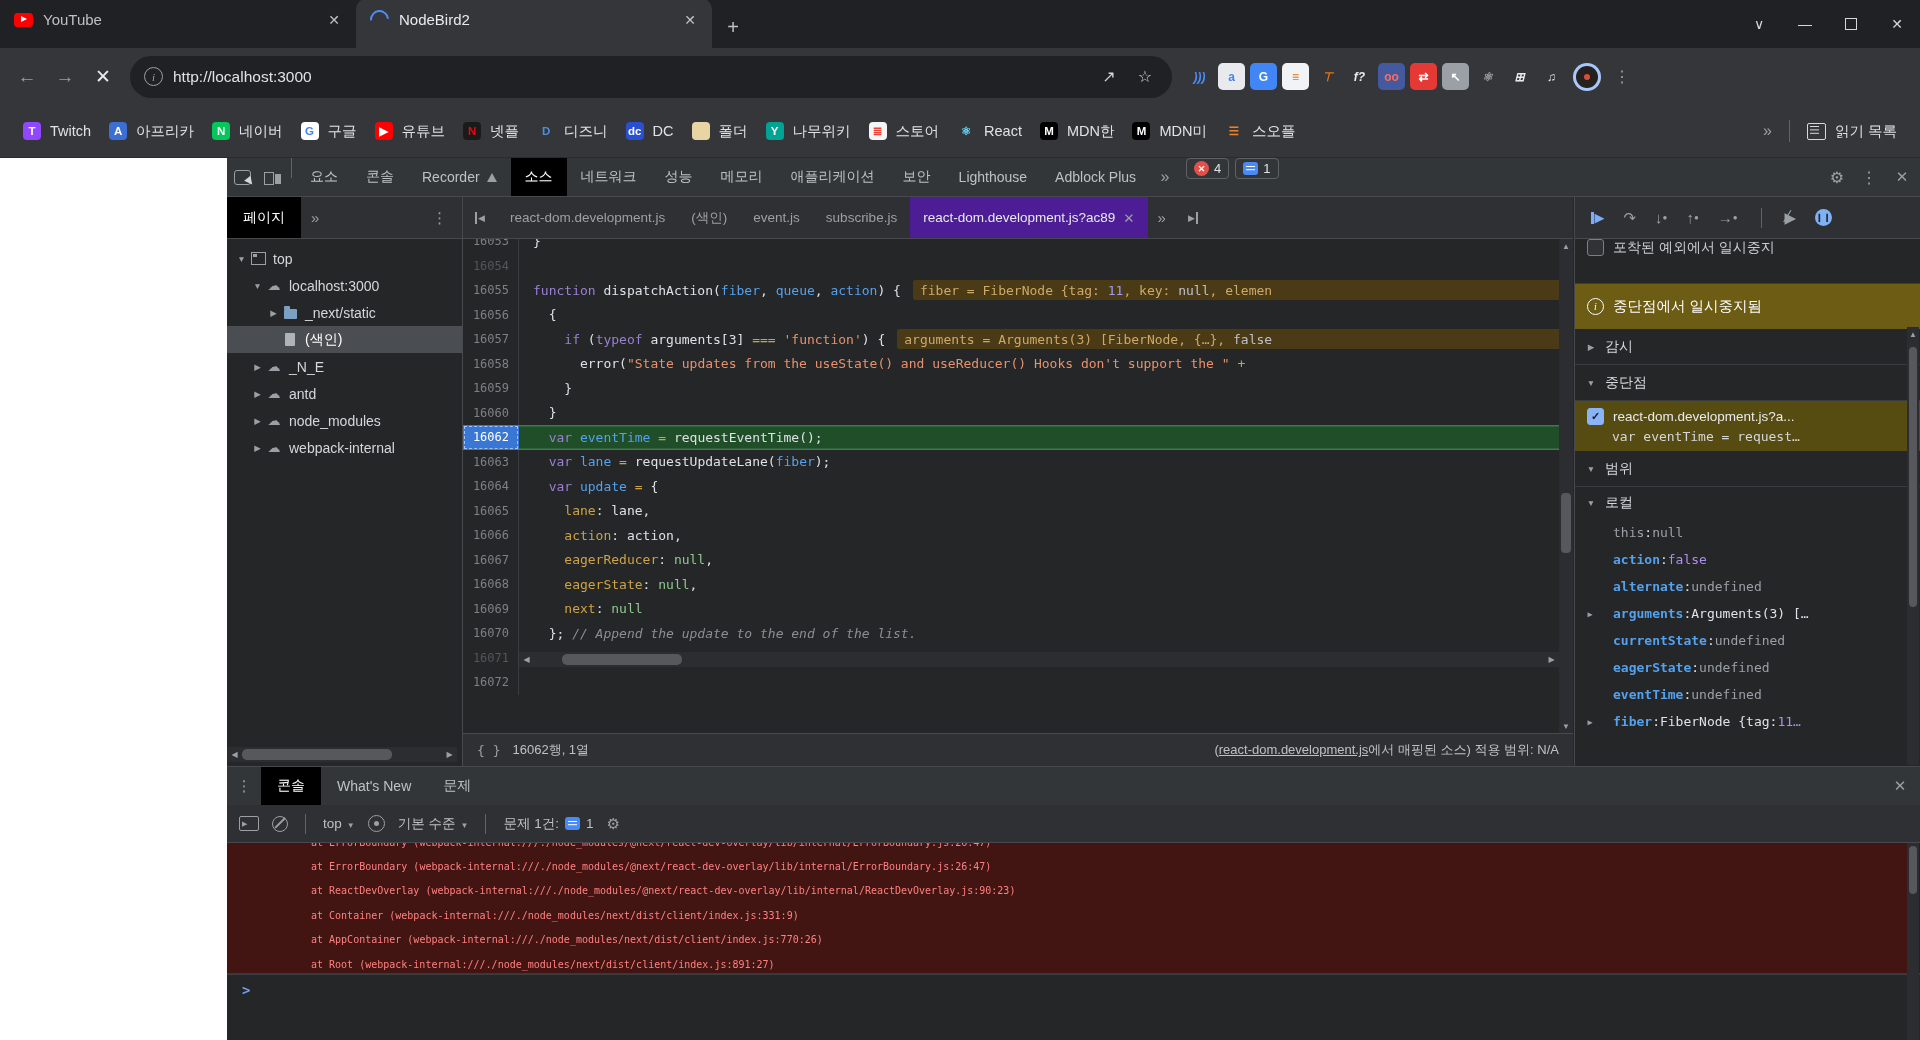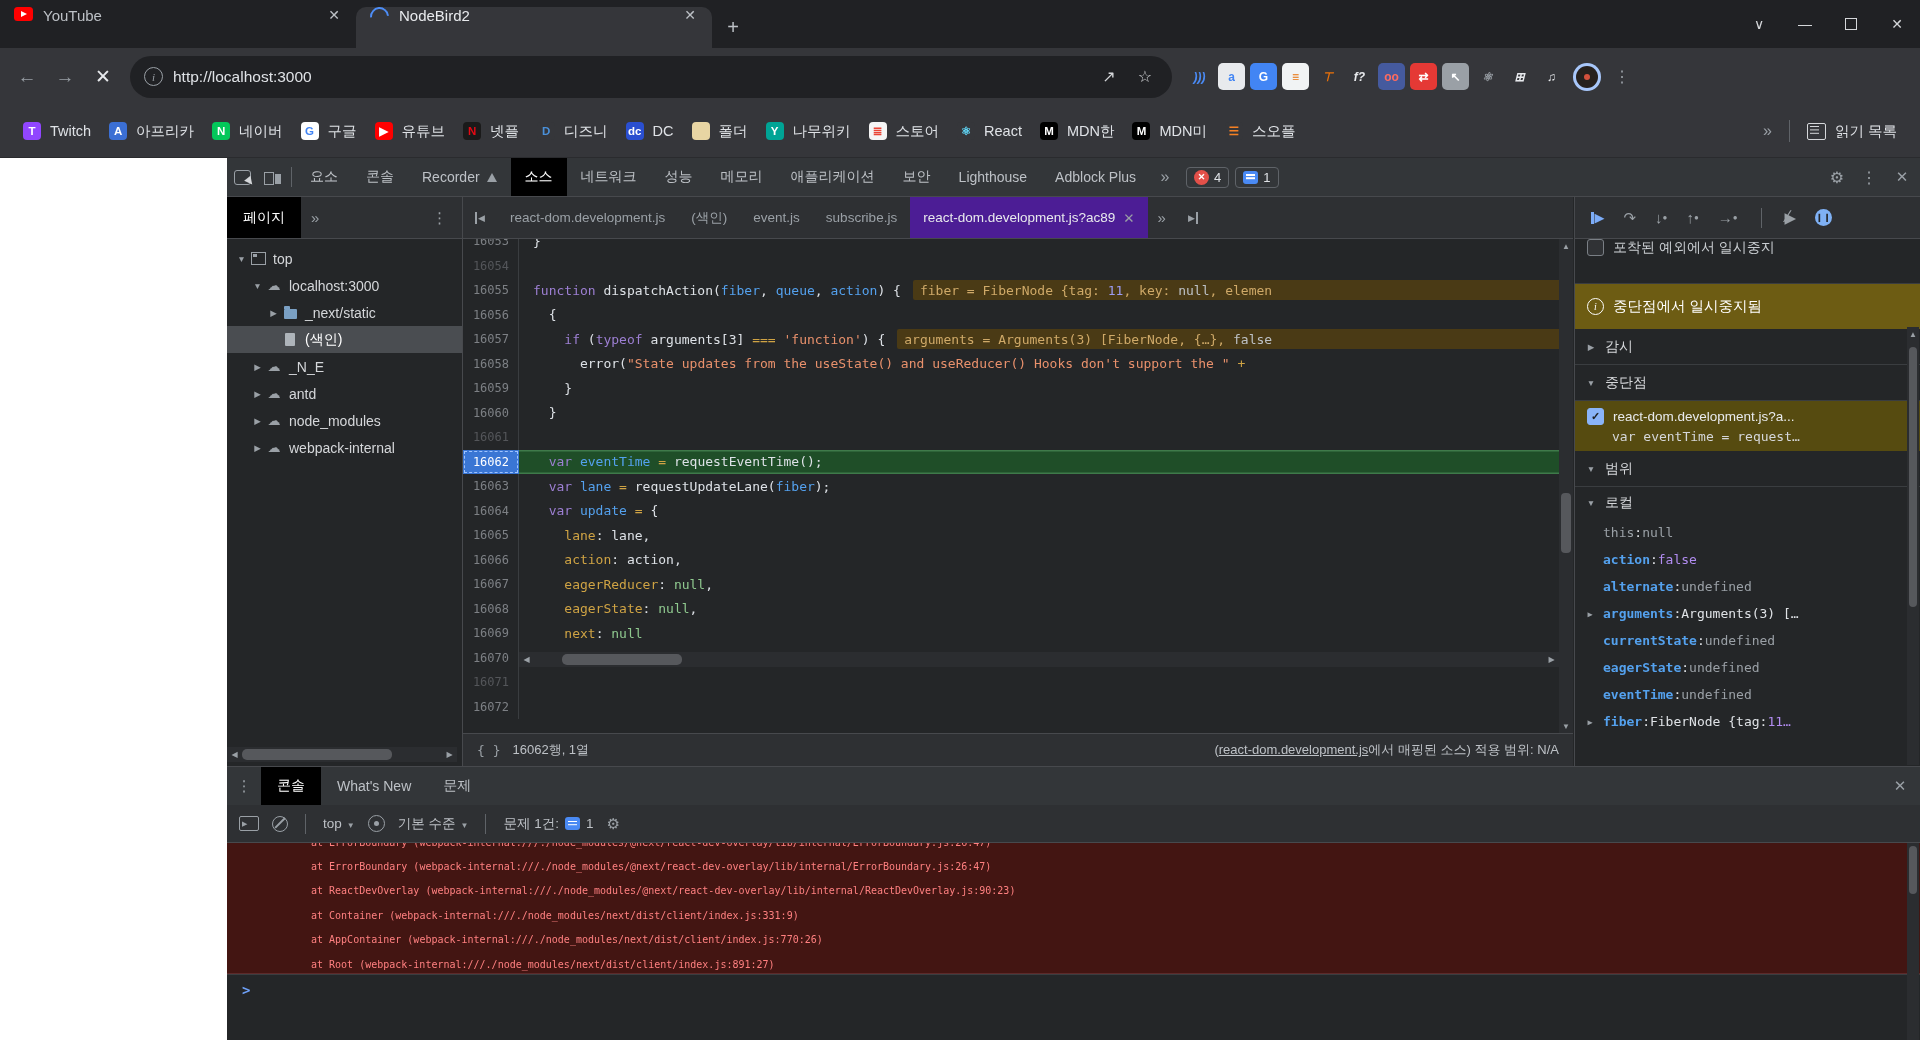--- a/index.html
+++ b/index.html
@@ -1,19 +1,19 @@
 <!DOCTYPE html>
 <html><head>
 <meta charset="utf-8">
 <style>
   html,body{margin:0;padding:0;width:1920px;height:1040px;overflow:hidden;background:#fff;
     font-family:"Liberation Sans",sans-serif;color:#e8eaed;-webkit-font-smoothing:antialiased}
   
   #tabstrip{position:absolute;left:0;top:0;width:1920px;height:48px;background:#202124;display:flex;align-items:flex-end}
-  .btab{height:41px;width:330px;display:flex;gap:10px;padding:0 12px 0 14px;color:#bdc1c6;font-size:15px;position:relative}
+  .btab{height:41px;width:330px;display:flex;align-items:center;gap:10px;padding:0 12px 8px 14px;color:#bdc1c6;font-size:15px;position:relative}
   .btab .ttl{flex:1;overflow:hidden;white-space:nowrap}
   .btab.active{background:#35363a;border-radius:10px 10px 0 0;color:#e8eaed}
   .tclose{color:#bdc1c6;font-size:14px;width:20px;text-align:center}
   .yt{width:19px;height:14px;background:#ff0000;border-radius:3.5px;position:relative;flex:none}
   .yt::after{content:"";position:absolute;left:7px;top:3.5px;border-left:6px solid #fff;border-top:3.5px solid transparent;border-bottom:3.5px solid transparent}
   .spin{width:15px;height:15px;border-radius:50%;border:2.6px solid transparent;border-top-color:#4d8df6;border-left-color:#4d8df6;transform:rotate(40deg);flex:none}
   .newtab{width:30px;height:30px;margin:0 0 6px 6px;display:flex;align-items:center;justify-content:center;color:#bdc1c6;font-size:20px}
   .winctl{margin-left:auto;display:flex;height:48px}
   .winbtn{width:46px;height:100%;display:flex;align-items:center;justify-content:center;color:#d5d7da;font-size:14px}
   .i-restore{width:10px;height:10px;border:1.3px solid #d5d7da}
@@ -31,21 +31,21 @@
   .avatar .disc::after{content:"";position:absolute;left:8px;top:8px;width:6px;height:6px;border-radius:50%;background:#d3503c}
   #bookmarks{position:absolute;left:0;top:105px;width:1920px;height:53px;background:#35363a;display:flex;align-items:center;padding:0 14px;box-sizing:border-box;font-size:14.5px;color:#dfe2e6;border-bottom:1px solid #2a2b2e}
   .bm{display:flex;align-items:center;gap:9px;padding:5px 9px;border-radius:6px;white-space:nowrap}
   .bmi{width:18px;height:18px;border-radius:4px;display:flex;align-items:center;justify-content:center;font-size:11.5px;font-weight:bold;flex:none}
   .bmsep{width:1px;height:22px;background:#5f6368;margin:0 8px}
   .rlico{width:17px;height:15px;border:1.6px solid #d5d7da;border-radius:2px;position:relative}
   .rlico::after{content:"";position:absolute;left:2px;top:2px;width:9px;height:1.6px;background:#d5d7da;box-shadow:0 3.4px 0 #d5d7da,0 6.8px 0 #d5d7da}
   
   #page{position:absolute;left:0;top:158px;width:227px;height:882px;background:#ffffff}
   #devtools{position:absolute;left:227px;top:158px;width:1693px;height:882px;background:#242628;font-size:14px;color:#c9cdd1}
-  #dt-tabbar{position:absolute;left:0;top:0;width:100%;height:39px;background:#333639;display:flex;align-items:center;border-bottom:1px solid #47494d;box-sizing:border-box}
+  #dt-tabbar{position:absolute;left:0;top:0;width:100%;height:39px;background:#333639;display:flex;align-items:flex-start;border-bottom:1px solid #47494d;box-sizing:border-box}
   .dtico{width:30px;height:100%;display:flex;align-items:center;justify-content:center;color:#9aa0a6}
   .vsep{width:1px;height:20px;background:#5f6368;margin:0 4px}
   .dttab{padding:0 14px;height:100%;display:flex;align-items:center;gap:7px;color:#bdc1c6;white-space:nowrap;box-sizing:border-box}
   .dttab.sel{background:#000;color:#fff}
   .i-flask{width:0;height:0;border-left:5px solid transparent;border-right:5px solid transparent;border-bottom:9px solid #9aa0a6}
   .badgebox{display:flex;align-items:center;gap:5px;border:1px solid #5f6368;border-radius:4px;padding:2px 7px;margin-left:6px;font-size:13px;color:#dfe2e6}
   .errdot{width:15px;height:15px;border-radius:50%;background:#e35049;color:#fff;font-size:9px;display:flex;align-items:center;justify-content:center;font-weight:bold}
   .chatico{width:15px;height:13px;border-radius:3px;background:#4a8af4;position:relative}
   .chatico::after{content:"";position:absolute;left:3px;top:3.5px;width:9px;height:1.6px;background:#fff;box-shadow:0 3.2px 0 #fff}
   .i-inspect{width:15px;height:13px;border:1.7px solid #9aa0a6;border-radius:3px;position:relative}
@@ -112,21 +112,21 @@
   .checkbox.on{background:#8ab4f8;border-color:#8ab4f8;color:#1f2124;font-size:11px;font-weight:bold;display:flex;align-items:center;justify-content:center}
   #pausebanner{background:#6d5c13;color:#fff;height:45px;display:flex;align-items:center;gap:9px;padding:0 12px;font-size:14.5px}
   .iinfo{width:15px;height:15px;border-radius:50%;border:1.4px solid #fff;color:#fff;font-size:10px;display:flex;align-items:center;justify-content:center;font-family:"Liberation Serif",serif;font-style:italic;flex:none}
   .secrow{height:36px;display:flex;align-items:center;gap:8px;padding:0 10px;border-bottom:1px solid #3a3d40;box-sizing:border-box;color:#d5d7da}
   .secarrow{font-size:8.5px;color:#9aa0a6;width:12px;text-align:center}
   #bpentry{background:#564b10;padding:7px 10px 7px 12px}
   .bpline1{display:flex;align-items:center;gap:9px;font-size:13.5px;color:#e8eaed;white-space:nowrap}
   .bpline2{font-family:"DejaVu Sans Mono",monospace;font-size:13px;color:#d5d7da;margin:4px 0 0 25px;white-space:nowrap}
   .lrow{height:27px;display:flex;align-items:center;font-family:"DejaVu Sans Mono",monospace;font-size:13px;white-space:nowrap}
   .larrow{width:14px;margin-left:8px;text-align:center;font-size:8.5px;color:#9aa0a6;flex:none}
-  .lkey{margin-left:6px}
+  .lkey{margin-left:16px}
   .k-blue{color:#54a1ee;font-weight:bold}.k-gray{color:#9aa0a6}
   .v-gray{color:#9aa0a6}.v-white{color:#dfe2e6}.v-purple{color:#b18cf0}
   #rpscroll{position:absolute;right:1px;top:130px;width:12px;height:438px;background:#2b2d30;display:flex;flex-direction:column;align-items:center}
   
   #drawer{position:absolute;left:0;top:608px;width:1693px;height:274px;border-top:1px solid #47494d;box-sizing:border-box;background:#242628}
   #drawertabs{height:38px;background:#333639;display:flex;align-items:center;box-sizing:border-box}
   .drtab{height:100%;padding:0 16px;display:flex;align-items:center;color:#bdc1c6;font-size:14px}
   .drtab.sel{background:#000;color:#fff}
   #ctoolbar{height:38px;background:#2e3033;border-bottom:1px solid #47494d;display:flex;align-items:center;box-sizing:border-box;padding:0 12px;gap:13px;font-size:13.5px;color:#bdc1c6}
   .cico{color:#9aa0a6;display:flex;align-items:center;justify-content:center}
@@ -457,24 +457,20 @@
             <div class="ccode"><span class="c-pun">      </span><span class="c-fn">error</span><span class="c-pun">(</span><span class="c-str">"State updates from the useState() and useReducer() Hooks don't support the "</span><span class="c-op"> +</span></div>
           </div>
           <div class="crow">
             <div class="cgut">16059</div>
             <div class="ccode"><span class="c-pun">    }</span></div>
           </div>
           <div class="crow">
             <div class="cgut">16060</div>
             <div class="ccode"><span class="c-pun">  }</span></div>
           </div>
-          <div class="crow">
-            <div class="cgut dim">16061</div>
-            <div class="ccode"></div>
-          </div>
           <div class="crow exec">
             <div class="cgut bp">16062</div>
             <div class="ccode"><span class="c-pun">  </span><span class="c-kw">var</span><span class="c-pun"> </span><span class="c-var">eventTime</span><span class="c-op"> =</span><span class="c-pun"> </span><span class="c-fn">requestEventTime</span><span class="c-pun">();</span></div>
           </div>
           <div class="crow">
             <div class="cgut">16063</div>
             <div class="ccode"><span class="c-pun">  </span><span class="c-kw">var</span><span class="c-pun"> </span><span class="c-var">lane</span><span class="c-op"> =</span><span class="c-pun"> </span><span class="c-fn">requestUpdateLane</span><span class="c-pun">(</span><span class="c-var">fiber</span><span class="c-pun">);</span></div>
           </div>
           <div class="crow">
             <div class="cgut">16064</div>

